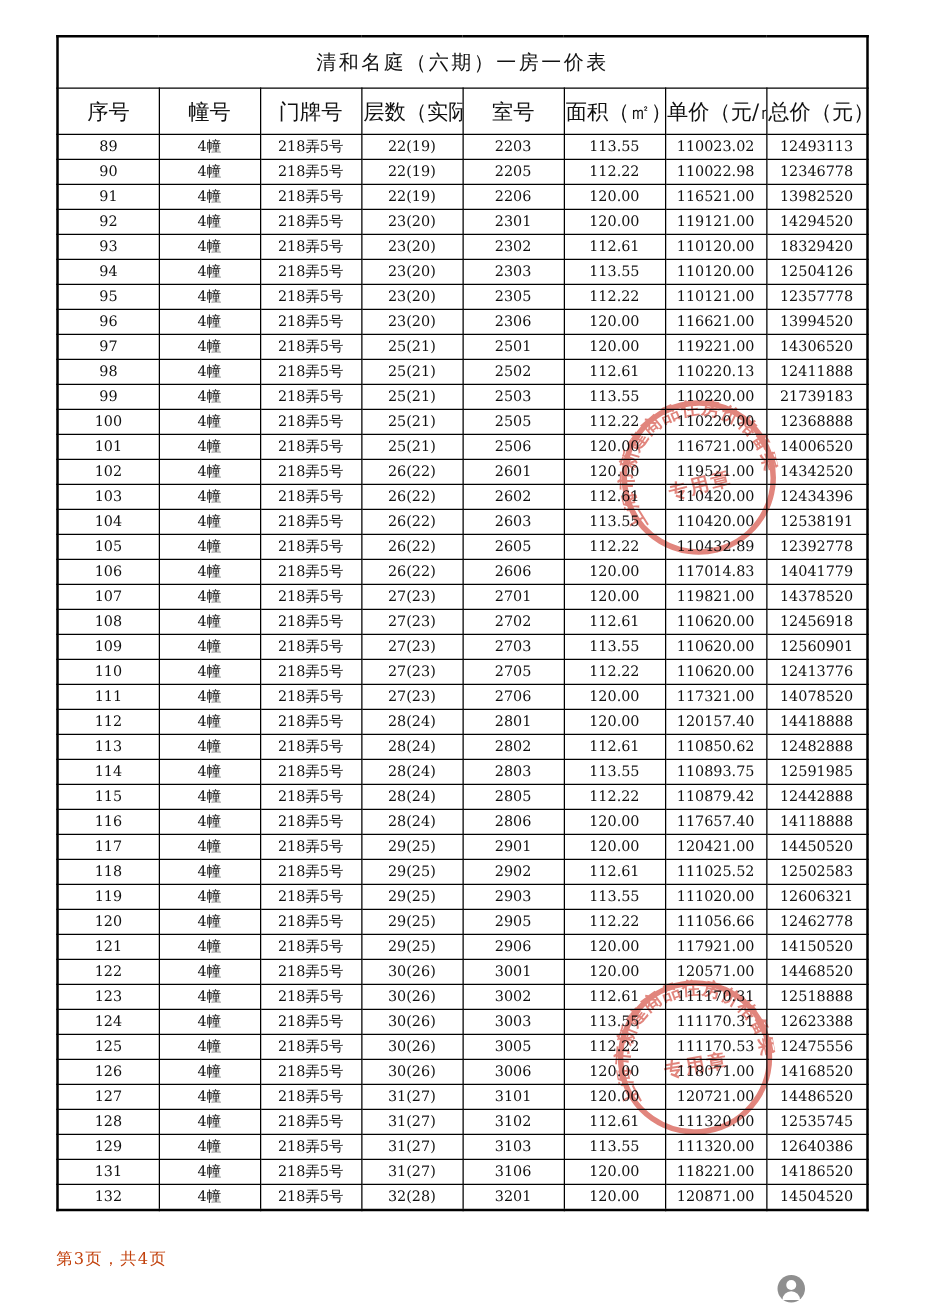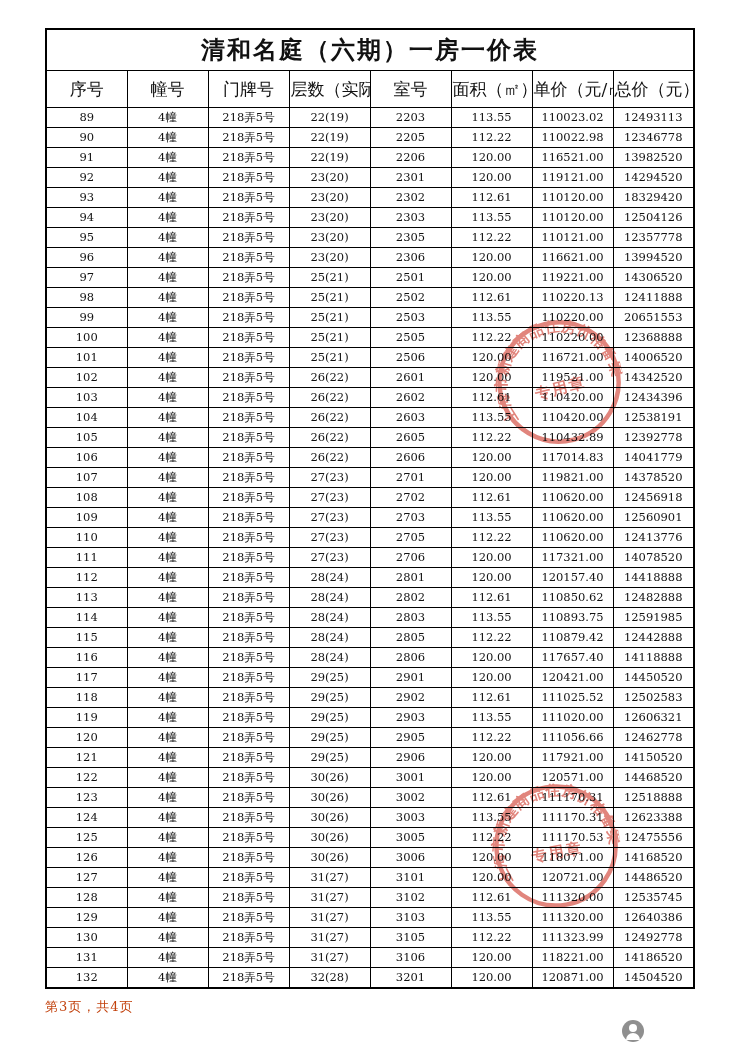--- a/index.html
+++ b/index.html
@@ -10,21 +10,21 @@
   }
   .sheet{
     position:absolute;left:45px;top:28px;width:650px;
   }
   table{
     width:100%;border-collapse:collapse;table-layout:fixed;
     border:2px solid #000;
   }
   th,td{border:1px solid #000;text-align:center;vertical-align:middle;overflow:hidden;white-space:nowrap;}
   .title-cell{
-    height:38px;font-size:24px;font-weight:bold;letter-spacing:2px;text-align:center;
+    height:38px;font-size:16px;font-weight:normal;letter-spacing:2px;text-align:center;
   }
   thead th.colhead{height:34px;font-size:17px;font-weight:normal;}
   tbody td{height:19px;line-height:19px;font-size:11.5px;padding:0 2px;}
   
   .stamp{
     position:absolute;width:128px;height:128px;pointer-events:none;
     opacity:0.62;mix-blend-mode:multiply;
   }
   .stamp-1{left:495px;top:318px;transform:rotate(-14deg);}
   .stamp-2{left:492px;top:782px;transform:rotate(-10deg);}
@@ -171,21 +171,21 @@
           <td>12411888</td>
         </tr>
         <tr>
           <td>99</td>
           <td>4幢</td>
           <td>218弄5号</td>
           <td>25(21)</td>
           <td>2503</td>
           <td>113.55</td>
           <td>110220.00</td>
-          <td>20651553</td>
+          <td>21739183</td>
         </tr>
         <tr>
           <td>100</td>
           <td>4幢</td>
           <td>218弄5号</td>
           <td>25(21)</td>
           <td>2505</td>
           <td>112.22</td>
           <td>110220.00</td>
           <td>12368888</td>
@@ -472,30 +472,20 @@
         </tr>
         <tr>
           <td>129</td>
           <td>4幢</td>
           <td>218弄5号</td>
           <td>31(27)</td>
           <td>3103</td>
           <td>113.55</td>
           <td>111320.00</td>
           <td>12640386</td>
-        </tr>
-        <tr>
-          <td>130</td>
-          <td>4幢</td>
-          <td>218弄5号</td>
-          <td>31(27)</td>
-          <td>3105</td>
-          <td>112.22</td>
-          <td>111323.99</td>
-          <td>12492778</td>
         </tr>
         <tr>
           <td>131</td>
           <td>4幢</td>
           <td>218弄5号</td>
           <td>31(27)</td>
           <td>3106</td>
           <td>120.00</td>
           <td>118221.00</td>
           <td>14186520</td>

